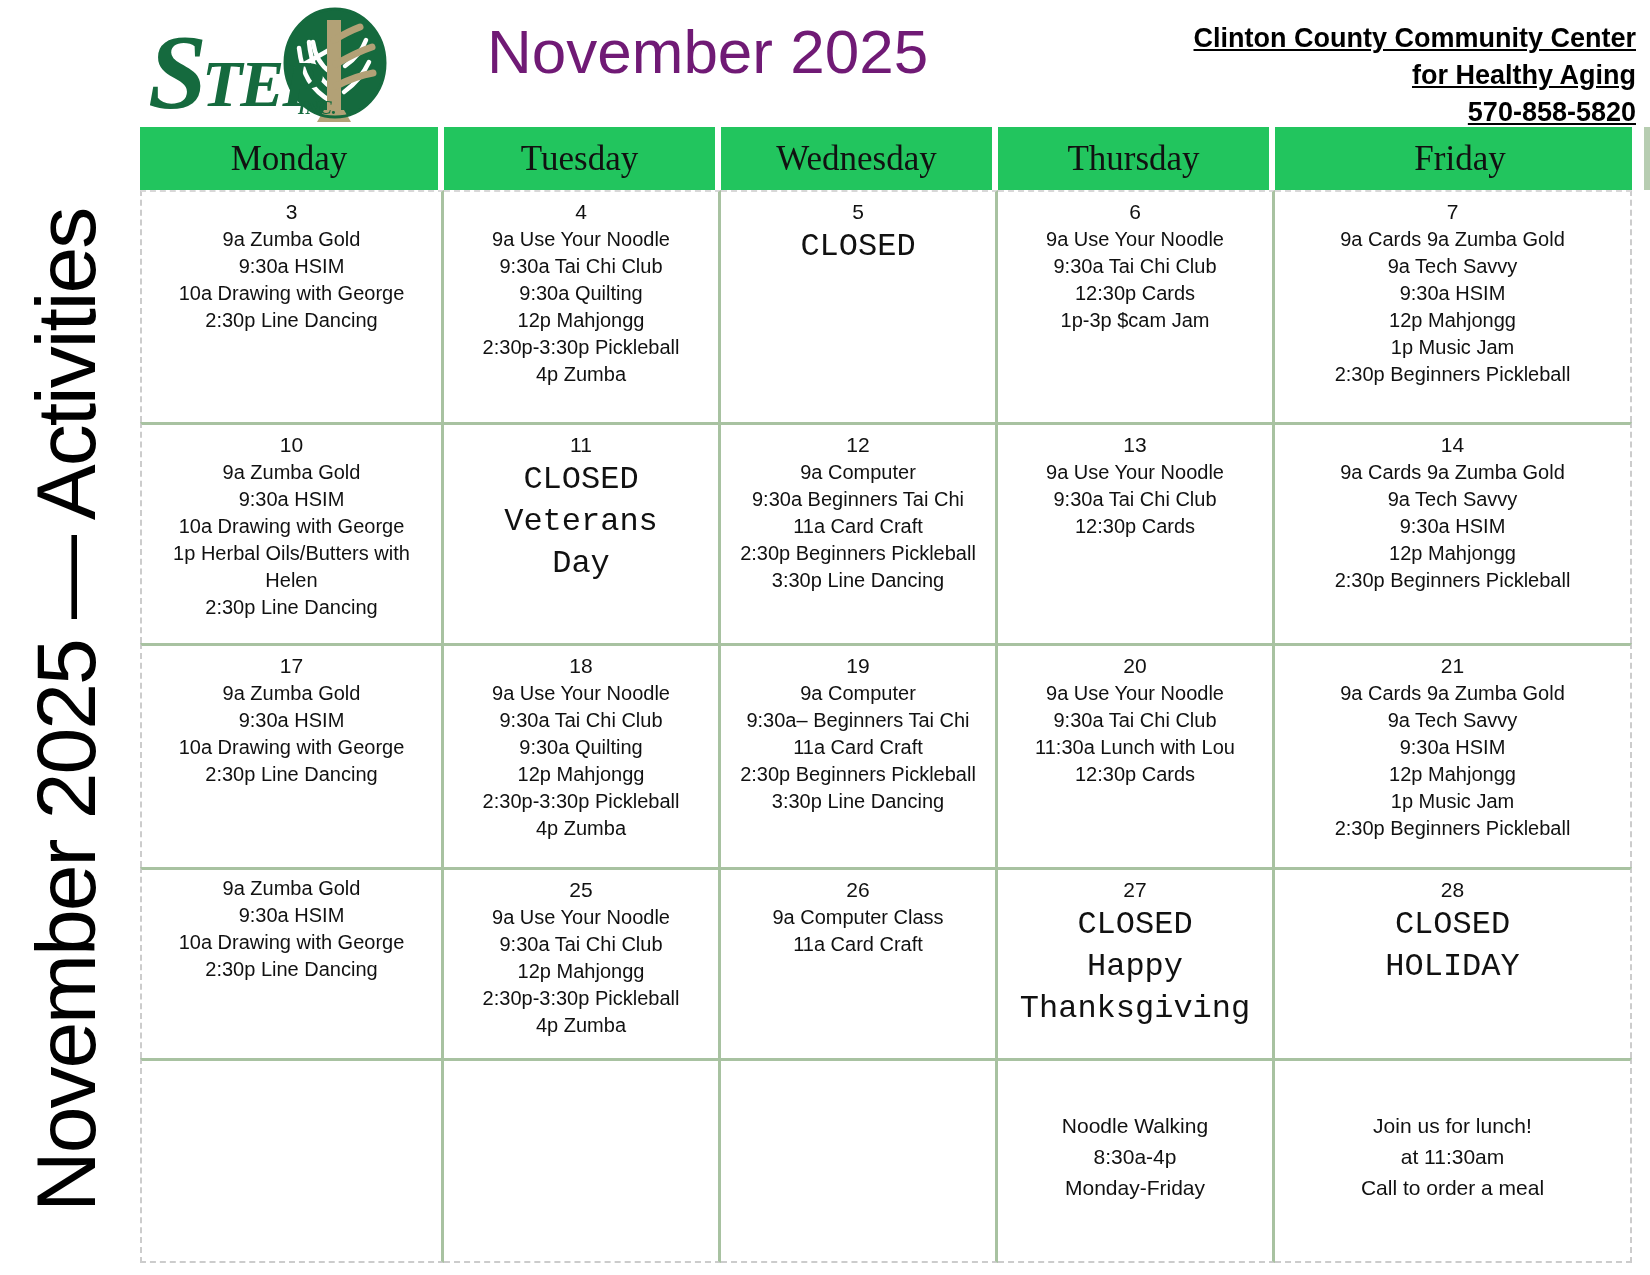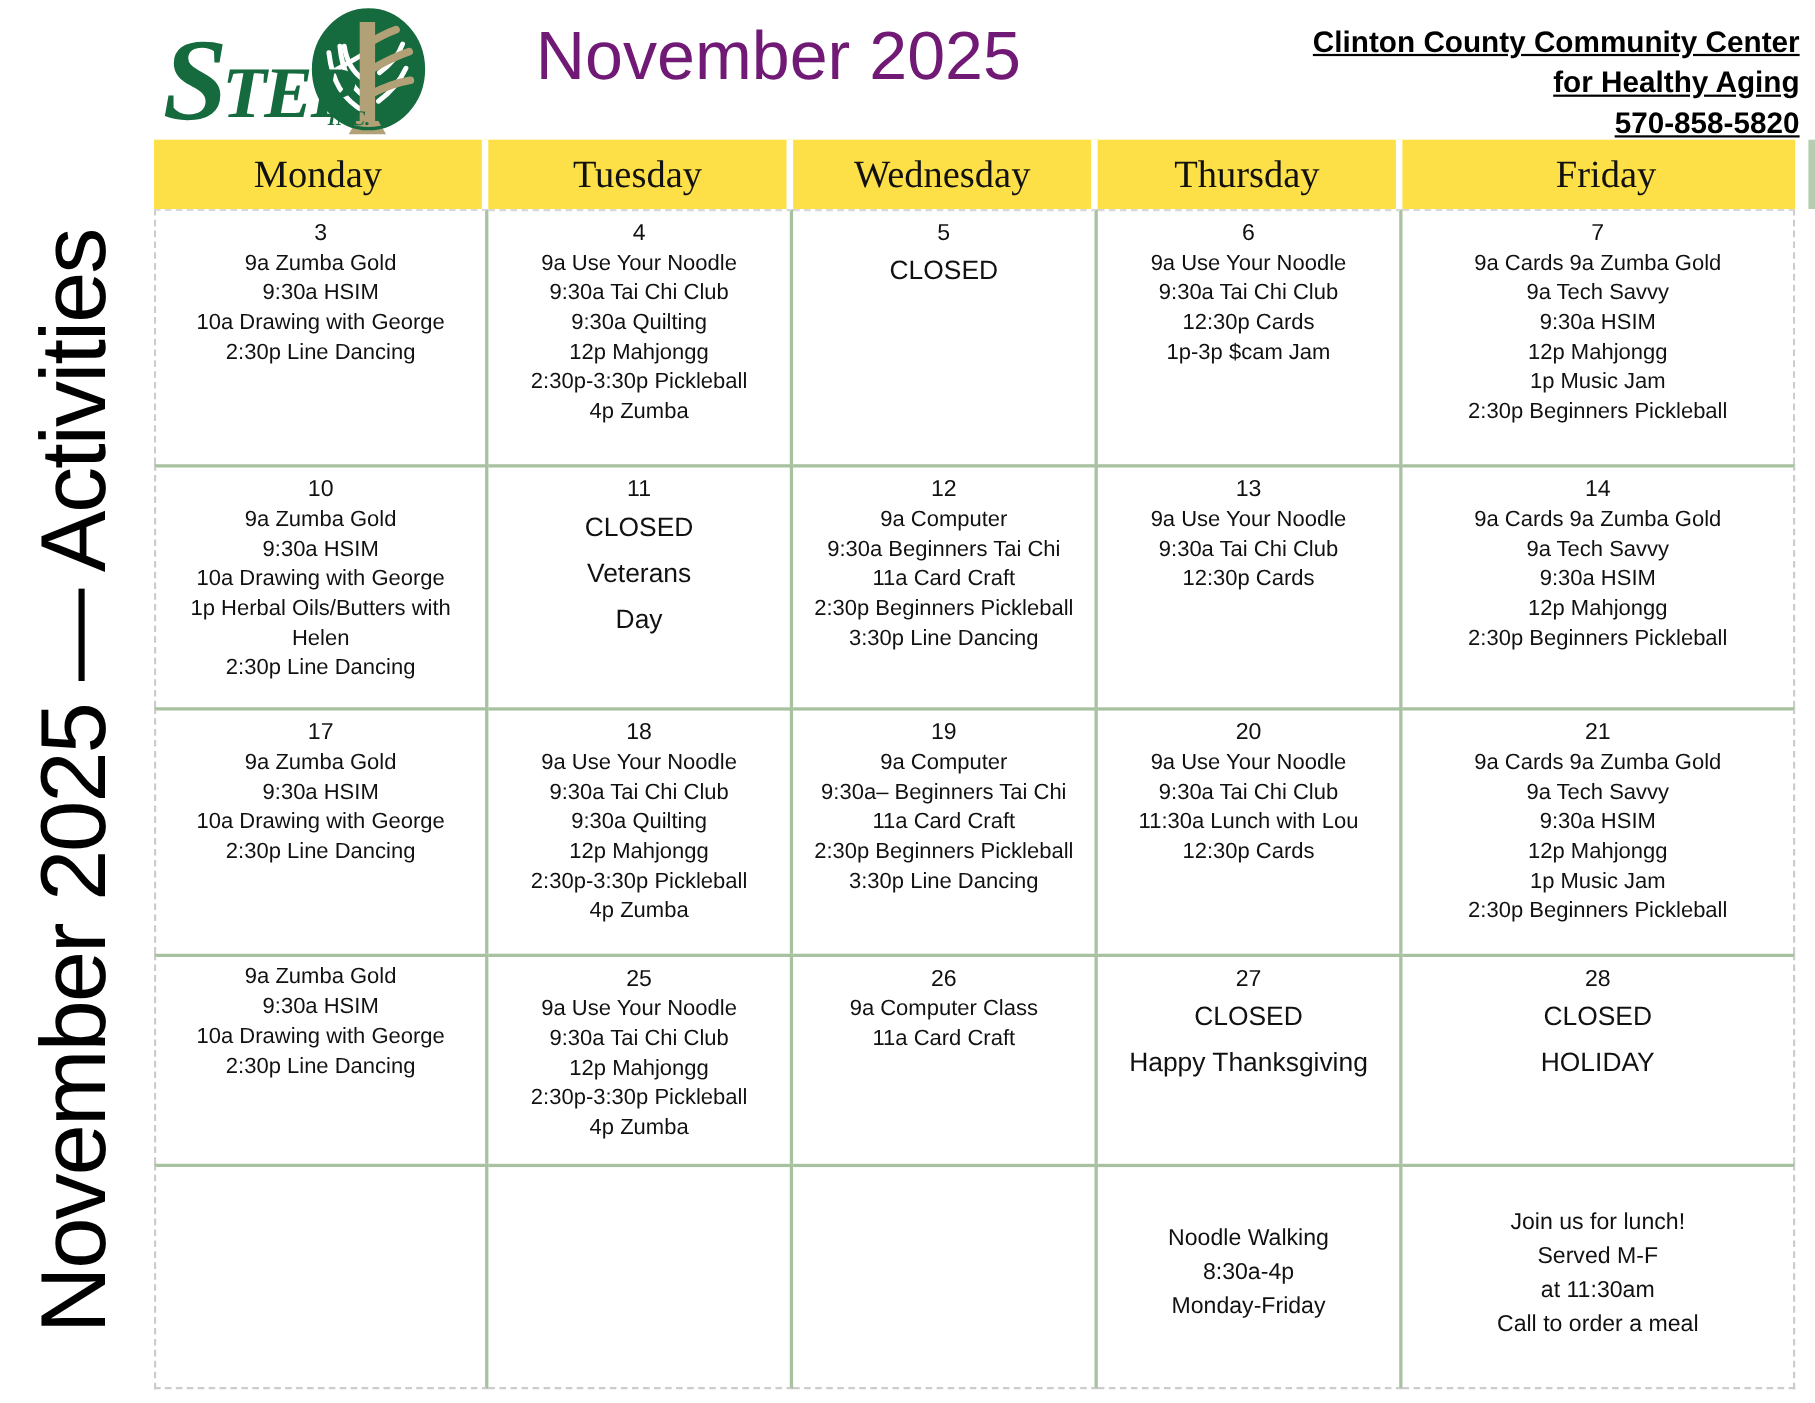--- a/index.html
+++ b/index.html
@@ -24,39 +24,39 @@
   .header-sliver{position:absolute;right:0;top:127px;width:6px;height:63px;background:#b7cdb1;}
   
   .calendar{
     position:absolute;left:140px;top:127px;width:1492px;
     display:grid;
     grid-template-columns:304px 277px 277px 277px 357px;
     grid-template-rows:63px 232px 221px 224px 191px 205px;
   }
   .calendar *{box-sizing:border-box;}
   .dayhdr{
-    background:#fde047;
+    background:#22c55e;
     font-family:"Liberation Serif", serif;font-size:35px;color:#111;
     display:flex;align-items:center;justify-content:center;
     border-right:6px solid #fff;
   }
   .dayhdr.lc{border-right:none;padding-left:13px;}
   .cell{
     border-right:3px solid #a8c2a1;
     padding:5px 4px 0 4px;text-align:center;overflow:hidden;
   }
   .cell.fc{border-left:2px dashed #cccccc;}
   .cell.lc{border-right:2px dashed #cccccc;}
   .cell.td{border-top:2px dashed #d8d8d8;}
   .cell.tg{border-top:3px solid #a8c2a1;}
   .cell.bd{border-bottom:2px dashed #cccccc;}
   .cell.center{display:flex;flex-direction:column;justify-content:center;padding-bottom:14px;}
   .date{font-size:21px;line-height:29px;}
   .ev{font-size:20px;line-height:27px;}
-  .notice{font-size:24px;line-height:42px;}
+  .notice{font-size:32px;line-height:42px;font-family:Liberation Mono, monospace;}
   .info{font-size:21px;line-height:31px;}
 </style>
 </head>
 <body>
 
 <div class="side-text">November 2025 — Activities</div>
 
 <div class="logo">
   <svg width="250" height="122" viewBox="0 0 250 122">
     <g>
@@ -254,18 +254,17 @@
   <div class="cell tg bd fc"></div>
   <div class="cell tg bd"></div>
   <div class="cell tg bd"></div>
   <div class="cell tg bd center">
     <div class="info">Noodle Walking</div>
     <div class="info">8:30a-4p</div>
     <div class="info">Monday-Friday</div>
   </div>
   <div class="cell tg bd lc center">
     <div class="info">Join us for lunch!</div>
-    <div class="info">Served M-F</div>
     <div class="info">at 11:30am</div>
     <div class="info">Call to order a meal</div>
   </div>
 
 </div>
 
 </body></html>

